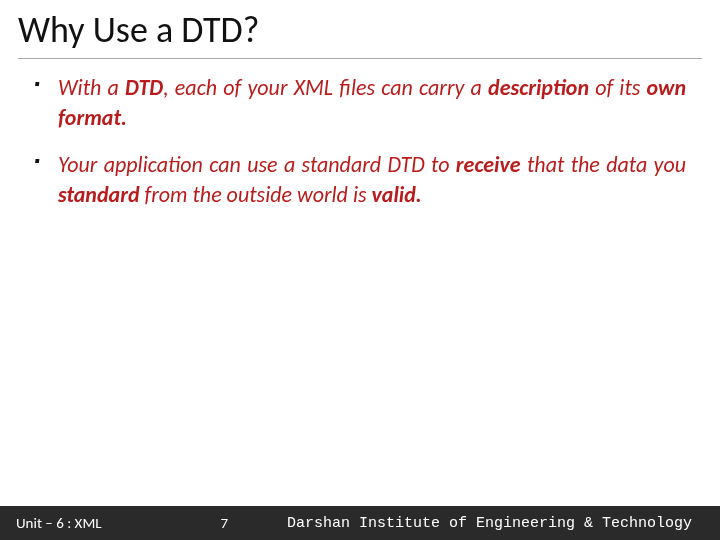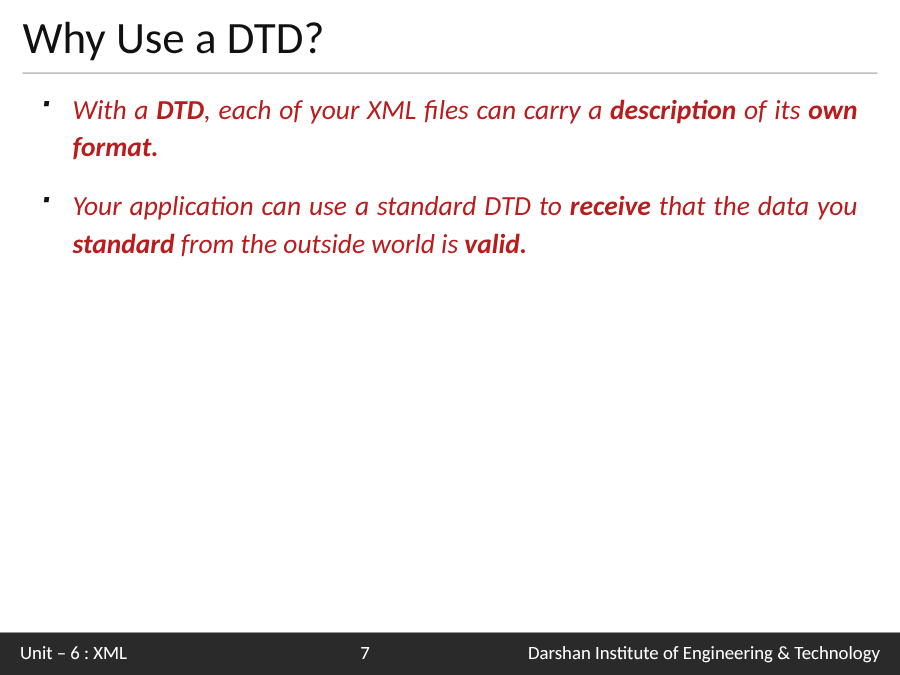--- a/index.html
+++ b/index.html
@@ -8,21 +8,21 @@
   .title-wrap { padding: 8px 18px 6px 18px; }
   .title { font-size: 36px; font-weight: 400; color: #111; }
   .rule { border: none; border-top: 1px solid #aaa; margin: 0 18px; }
   .content { padding: 14px 34px 0 34px; flex: 1; }
   ul.bullets { list-style: none; }
   ul.bullets > li { position: relative; padding-left: 24px; font-size: 22px; line-height: 1.35; margin-bottom: 18px; text-align: justify; color: #b91c1c; font-style: italic; }
   ul.bullets > li::before { content: "▪"; position: absolute; left: 0; top: 0; font-size: 16px; color: #111; }
   .footer { position: absolute; bottom: 0; left: 0; right: 0; height: 34px; background: #2a2a2a; color: #fff; display: flex; align-items: center; font-size: 15px; }
   .footer-left { padding-left: 16px; flex: 0 0 auto; }
   .footer-center { flex: 1; text-align: center; padding-left: 60px; }
-  .footer-right { padding-right: 16px; flex: 0 0 auto; }
+  .footer-right { padding-right: 28px; flex: 0 0 auto; font-family: Liberation Mono, monospace; }
   b { font-weight: 700; }
 </style>
 </head>
 <body>
 
 <div class="slide">
   <div class="title-wrap">
     <h1 class="title">Why Use a DTD?</h1>
   </div>
   <hr class="rule">

